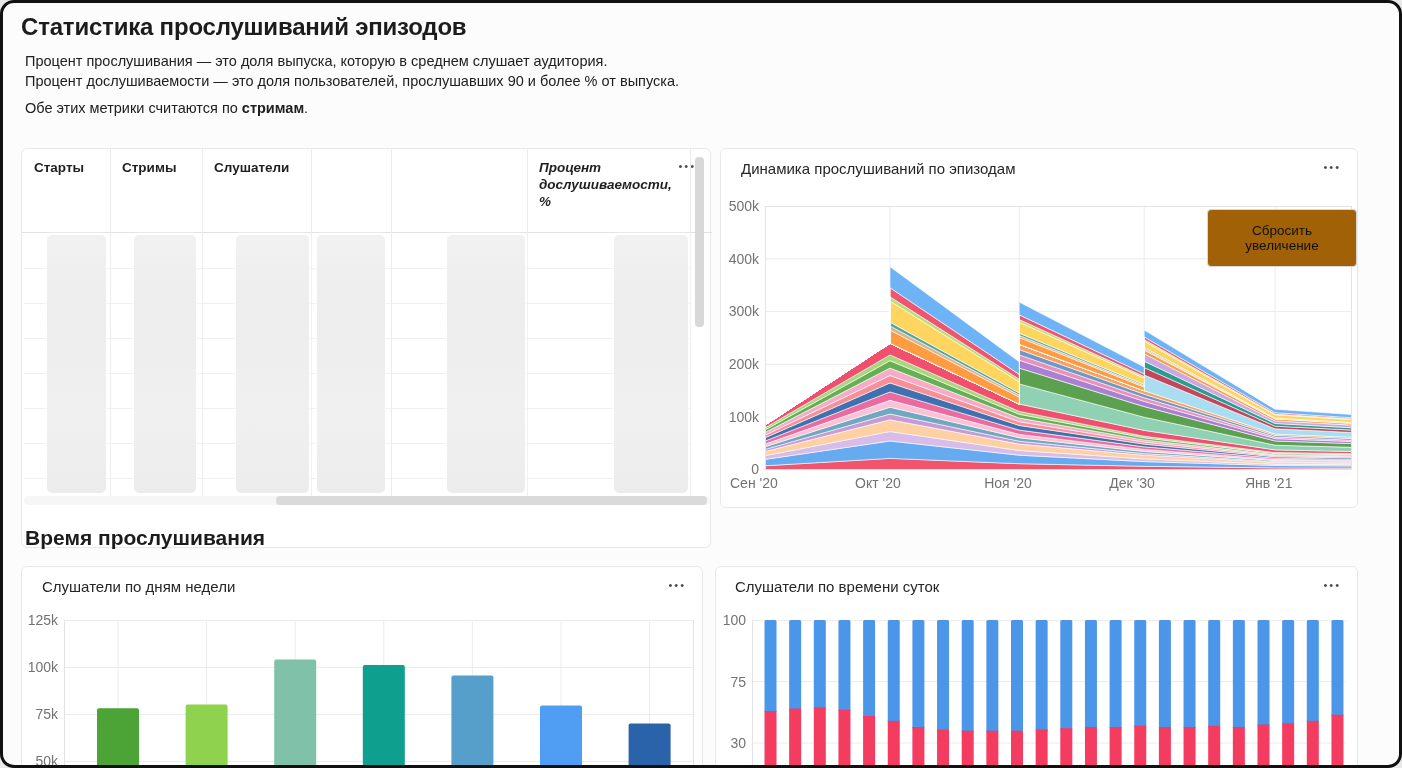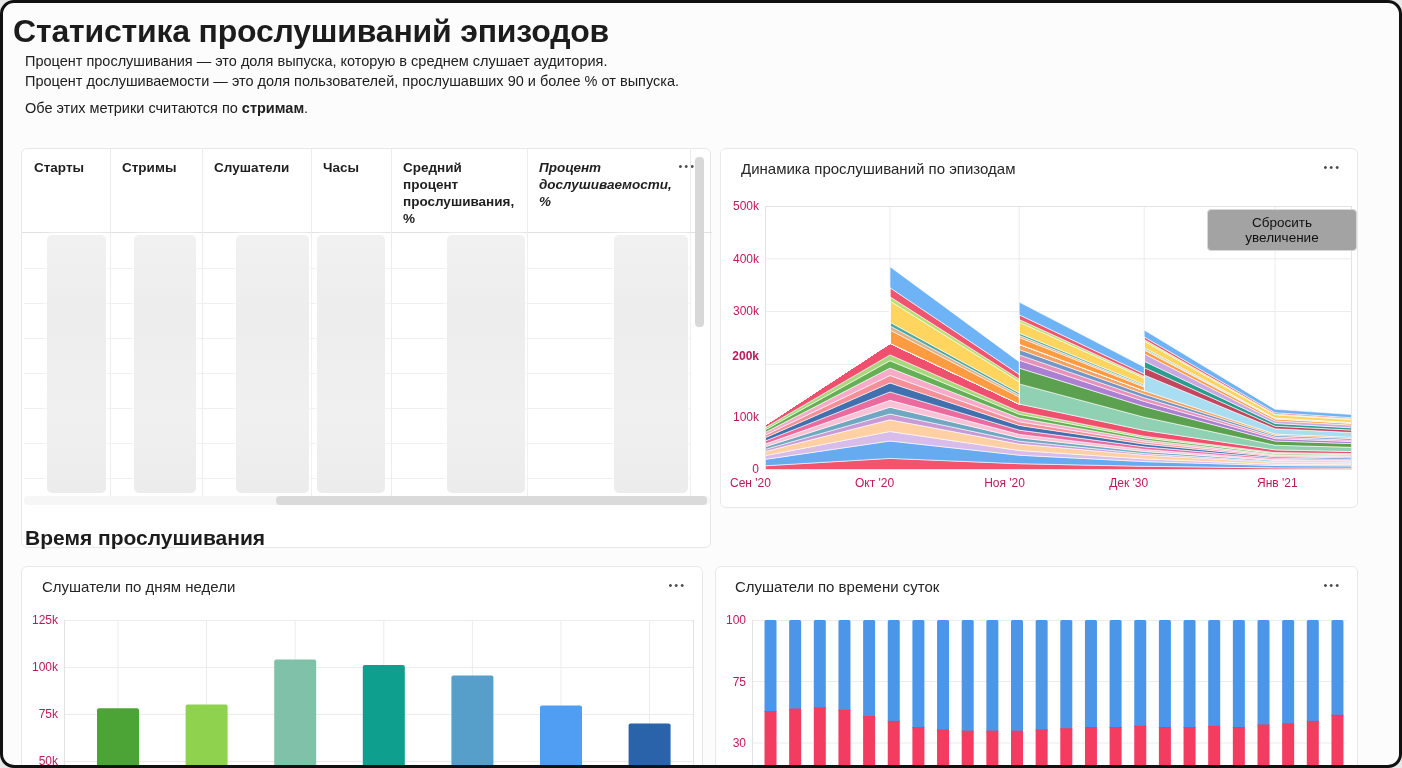--- a/index.html
+++ b/index.html
@@ -1,63 +1,61 @@
 <!DOCTYPE html>
 <html><head>
 <meta charset="utf-8">
 <style>
   html,body{margin:0;padding:0;background:#e9e9e9;}
   .frame{position:relative;width:1402px;height:768px;box-sizing:border-box;
     border:3px solid #111;border-radius:14px;overflow:hidden;background:#fcfcfc;
     font-family:"Liberation Sans","DejaVu Sans",sans-serif;color:#1c1c1c;}
   .abs{position:absolute;}
-  .h1{left:10px;top:10px;font-size:32px;font-weight:700;letter-spacing:-0.2px;}
+  .h1{left:18px;top:10px;font-size:24px;font-weight:700;letter-spacing:-0.2px;}
   .desc{left:22px;font-size:14.5px;color:#202020;}
   .h2{left:22px;top:523px;font-size:21px;font-weight:700;}
   .card{position:absolute;background:#fff;border:1px solid #e8e8e8;border-radius:6px;box-sizing:border-box;}
   .card-title{position:absolute;left:20px;top:11px;font-size:15px;color:#262626;}
   .menu-dots{position:absolute;right:16px;top:9px;font-size:11px;letter-spacing:2px;color:#4a4a4a;cursor:pointer;line-height:18px;}
-  .tick{position:absolute;font-size:12px;color:#be185d;line-height:15px;white-space:nowrap;}
+  .tick{position:absolute;font-size:14px;color:#737373;line-height:15px;white-space:nowrap;}
   .tick.right{text-align:right;}
   .tick.center{}
   
   .thead{position:absolute;left:0;top:0;width:690px;height:83px;}
   .th{position:absolute;top:0;height:83px;box-sizing:border-box;padding:10px 10px 0 12px;
       font-size:13.5px;font-weight:700;line-height:17px;color:#1f1f1f;cursor:pointer;}
   .vsep{position:absolute;top:0;width:1px;height:347px;background:#ececec;}
   .hsep{position:absolute;left:2px;width:666px;height:1px;background:#efefef;}
   .head-border{position:absolute;left:0;top:83px;width:690px;height:1px;background:#e2e2e2;}
   .blur{position:absolute;top:86px;height:258px;border-radius:5px;
         background:linear-gradient(180deg,#f1f1f1,#ededed 30%,#f0f0f0 70%,#ececec);
         box-shadow:0 0 5px 2px rgba(255,255,255,0.6);}
   .vscroll{position:absolute;left:673px;top:8px;width:9px;height:170px;border-radius:4px;background:#d8d8d8;cursor:pointer;}
   .hscroll-track{position:absolute;left:2px;top:347px;width:686px;height:9px;border-radius:4px;background:#f6f6f6;}
   .hscroll-thumb{position:absolute;left:252px;top:0;width:431px;height:9px;border-radius:4px;background:#dadada;cursor:pointer;}
-  .reset-btn{position:absolute;left:486px;top:60px;padding:5px 12px;font-size:13.5px;color:#111;
-      background:#a3a3a3;border:1px solid #d8d8d8;border-radius:4px;cursor:pointer;
+  .reset-btn{position:absolute;left:486px;top:60px;padding:13px 12px;font-size:13.5px;color:#111;
+      background:#a16207;border:1px solid #d8d8d8;border-radius:4px;cursor:pointer;
       font-family:"Liberation Sans","DejaVu Sans",sans-serif;}
   svg{display:block;}
 </style>
 </head>
 <body>
 
 <div class="frame">
 
   <div class="abs h1">Статистика прослушиваний эпизодов</div>
   <div class="abs desc" style="top:50px;">Процент прослушивания — это доля выпуска, которую в среднем слушает аудитория.</div>
   <div class="abs desc" style="top:70px;">Процент дослушиваемости — это доля пользователей, прослушавших 90 и более % от выпуска.</div>
   <div class="abs desc" style="top:97px;"><span>Обе этих метрики считаются по </span><b>стримам</b><span>.</span></div>
 
   <div class="card" style="left:18px;top:145px;width:690px;height:400px;padding-left:28px;">
     <div class="thead">
       <div class="th" style="left:0;width:88px;">Старты</div>
       <div class="th" style="left:180px;width:109px;">Слушатели</div>
       <div class="th" style="left:88px;width:92px;">Стримы</div>
-      <div class="th" style="left:289px;width:80px;">Часы</div>
-      <div class="th" style="left:369px;width:136px;">Средний процент прослушивания, %</div>
       <div class="th" style="left:505px;width:145px;font-style:italic;">Процент дослушиваемости, %</div>
     </div>
     <div class="menu-dots" style="right:14px;top:8px;">•••</div>
     <div class="head-border"></div>
     <div class="vsep" style="left:88px;"></div>
     <div class="vsep" style="left:180px;"></div>
     <div class="vsep" style="left:289px;"></div>
     <div class="vsep" style="left:369px;"></div>
     <div class="vsep" style="left:505px;"></div>
     <div class="vsep" style="left:668px;"></div>
@@ -123,30 +121,30 @@
         <polygon points="0.0,219.1 125.0,137.3 125.0,90.8 254.2,173.2 254.2,113.5 379.2,170.5 379.2,133.6 510.1,208.0 587.0,212.8 587.0,213.6 510.1,208.8 379.2,135.2 379.2,172.1 254.2,116.2 254.2,175.8 125.0,95.0 125.0,137.3 0.0,219.1" fill="#b9e172" stroke="#ffffff" stroke-width="0.6"></polygon>
         <polygon points="0.0,219.1 125.0,137.3 125.0,81.8 254.2,168.4 254.2,108.8 379.2,167.9 379.2,130.9 510.1,206.7 587.0,211.7 587.0,212.8 510.1,208.0 379.2,133.6 379.2,170.5 254.2,113.5 254.2,173.2 125.0,90.8 125.0,137.3 0.0,219.1" fill="#ef5570" stroke="#ffffff" stroke-width="0.6"></polygon>
         <polygon points="0.0,219.1 125.0,137.3 125.0,60.7 254.2,155.8 254.2,96.1 379.2,161.0 379.2,124.1 510.1,203.3 587.0,208.6 587.0,211.7 510.1,206.7 379.2,130.9 379.2,167.9 254.2,108.8 254.2,168.4 125.0,81.8 125.0,137.3 0.0,219.1" fill="#6db3f5" stroke="#ffffff" stroke-width="0.6"></polygon>
         <rect x="0.5" y="0.5" width="586" height="263" fill="none" stroke="#e3e3e3" stroke-width="1"></rect>
       </svg>
     <button class="reset-btn">Сбросить увеличение</button>
     <div id="ep-yaxis">
         <span class="tick right" style="left: 2px; top: 50px; width: 36px;">500k</span>
         <span class="tick right" style="left: 2px; top: 103px; width: 36px;">400k</span>
         <span class="tick right" style="left: 2px; top: 155px; width: 36px; text-align: right;">300k</span>
-        <span class="tick right" style="left: 2px; top: 200px; width: 36px; font-weight: bold;">200k</span>
+        <span class="tick right" style="left: 2px; top: 208px; width: 36px;">200k</span>
         <span class="tick right" style="left: 2px; top: 261px; width: 36px;">100k</span>
         <span class="tick right" style="left: 2px; top: 313px; width: 36px;">0</span>
       </div>
     <div id="ep-xaxis">
         <span class="tick center" style="left: 9px; top: 327px; width: 70px;">Сен '20</span>
         <span class="tick center" style="left: 134.031px; top: 327px; width: 70px;">Окт '20</span>
         <span class="tick center" style="left: 263.171px; top: 327px; width: 70px;">Ноя '20</span>
         <span class="tick center" style="left: 388.202px; top: 327px; width: 70px;">Дек '30</span>
-        <span class="tick center" style="left: 536px; top: 327px; width: 70px;">Янв '21</span>
+        <span class="tick center" style="left: 524px; top: 327px; width: 70px;">Янв '21</span>
       </div>
   </div>
 
   <div class="abs h2">Время прослушивания</div>
 
   <div class="card" style="left:18px;top:563px;width:682px;height:300px;">
     <div class="card-title">Слушатели по дням недели</div>
     <div class="menu-dots">•••</div>
     <svg class="abs" style="left:42px;top:53px;" width="630" height="240" viewBox="0 0 630 240" id="svg-days">
         <line x1="54" y1="0" x2="54" y2="240" stroke="#ececec" stroke-width="1"></line>

